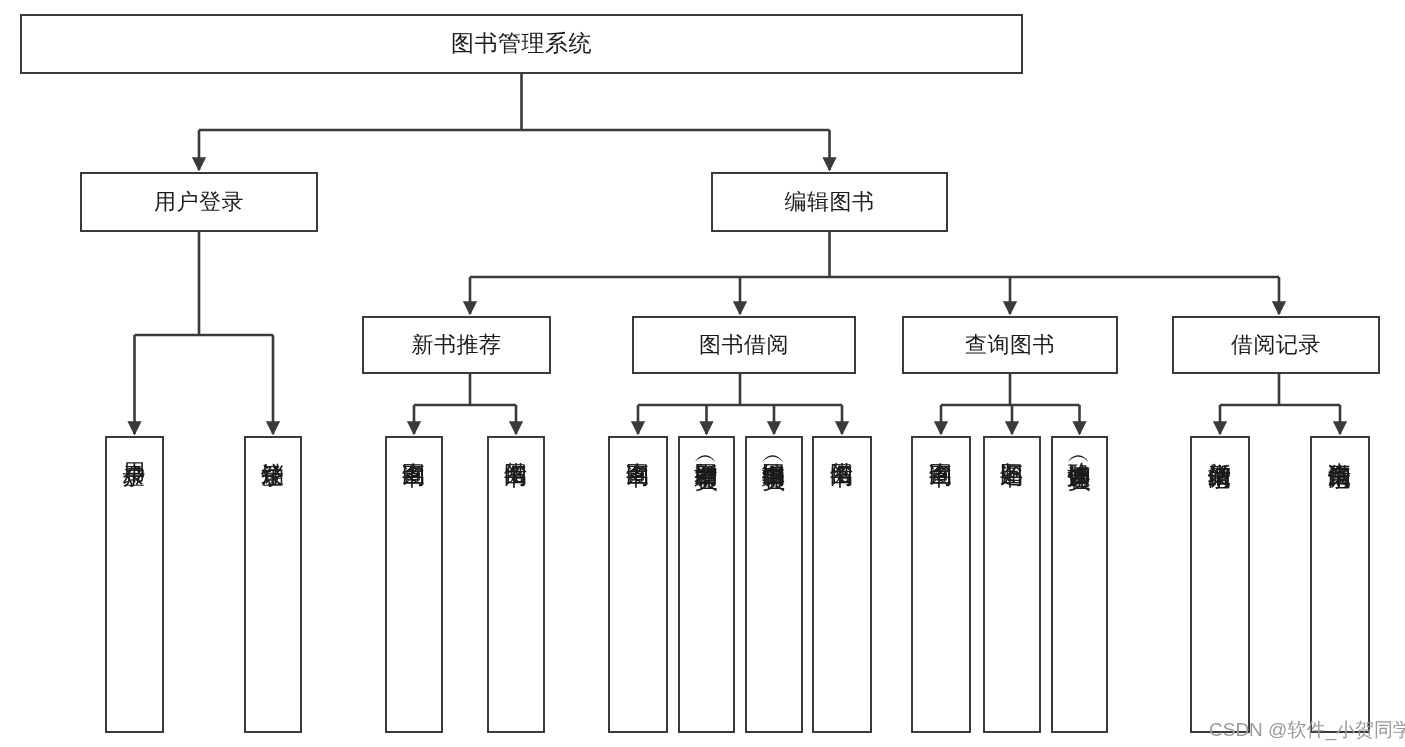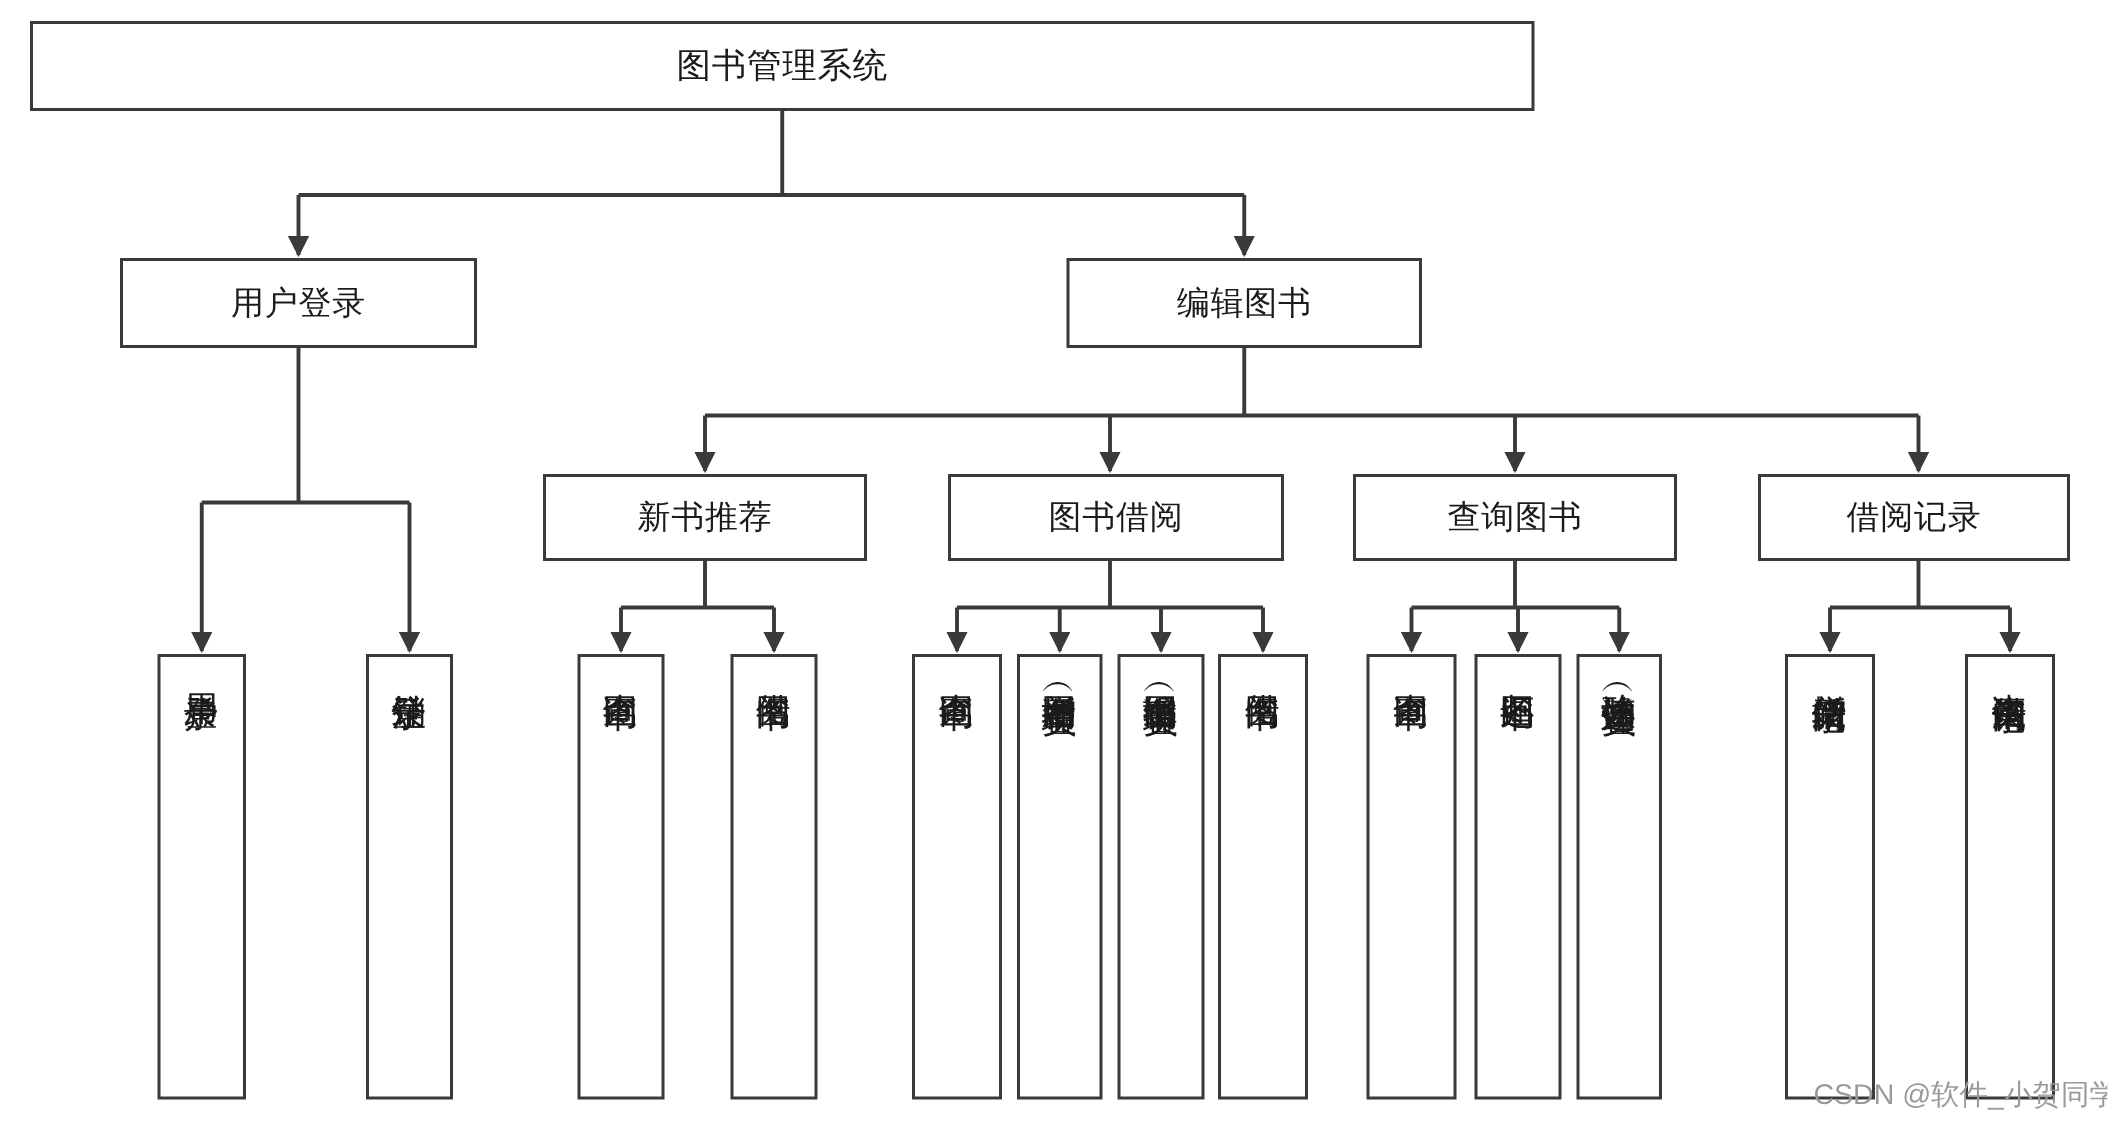--- a/index.html
+++ b/index.html
@@ -123,21 +123,21 @@
   <div id="nodes-layer">
       <div class="node horiz root" style="left: 20px; top: 14px; width: 1003px; height: 60px; font-family: Liberation Serif, serif;">
         <span class="label">图书管理系统</span>
       </div>
       <div class="node horiz" style="left: 80px; top: 172px; width: 238px; height: 60px;">
         <span class="label">用户登录</span>
       </div>
       <div class="node horiz" style="left: 711px; top: 172px; width: 237px; height: 60px;">
         <span class="label">编辑图书</span>
       </div>
-      <div class="node horiz" style="left: 362px; top: 316px; width: 216px; height: 58px;">
+      <div class="node horiz" style="left: 362px; top: 316px; width: 189px; height: 58px;">
         <span class="label">新书推荐</span>
       </div>
       <div class="node horiz" style="left: 632px; top: 316px; width: 224px; height: 58px;">
         <span class="label">图书借阅</span>
       </div>
       <div class="node horiz" style="left: 902px; top: 316px; width: 216px; height: 58px;">
         <span class="label">查询图书</span>
       </div>
       <div class="node horiz" style="left: 1172px; top: 316px; width: 208px; height: 58px;">
         <span class="label">借阅记录</span>

